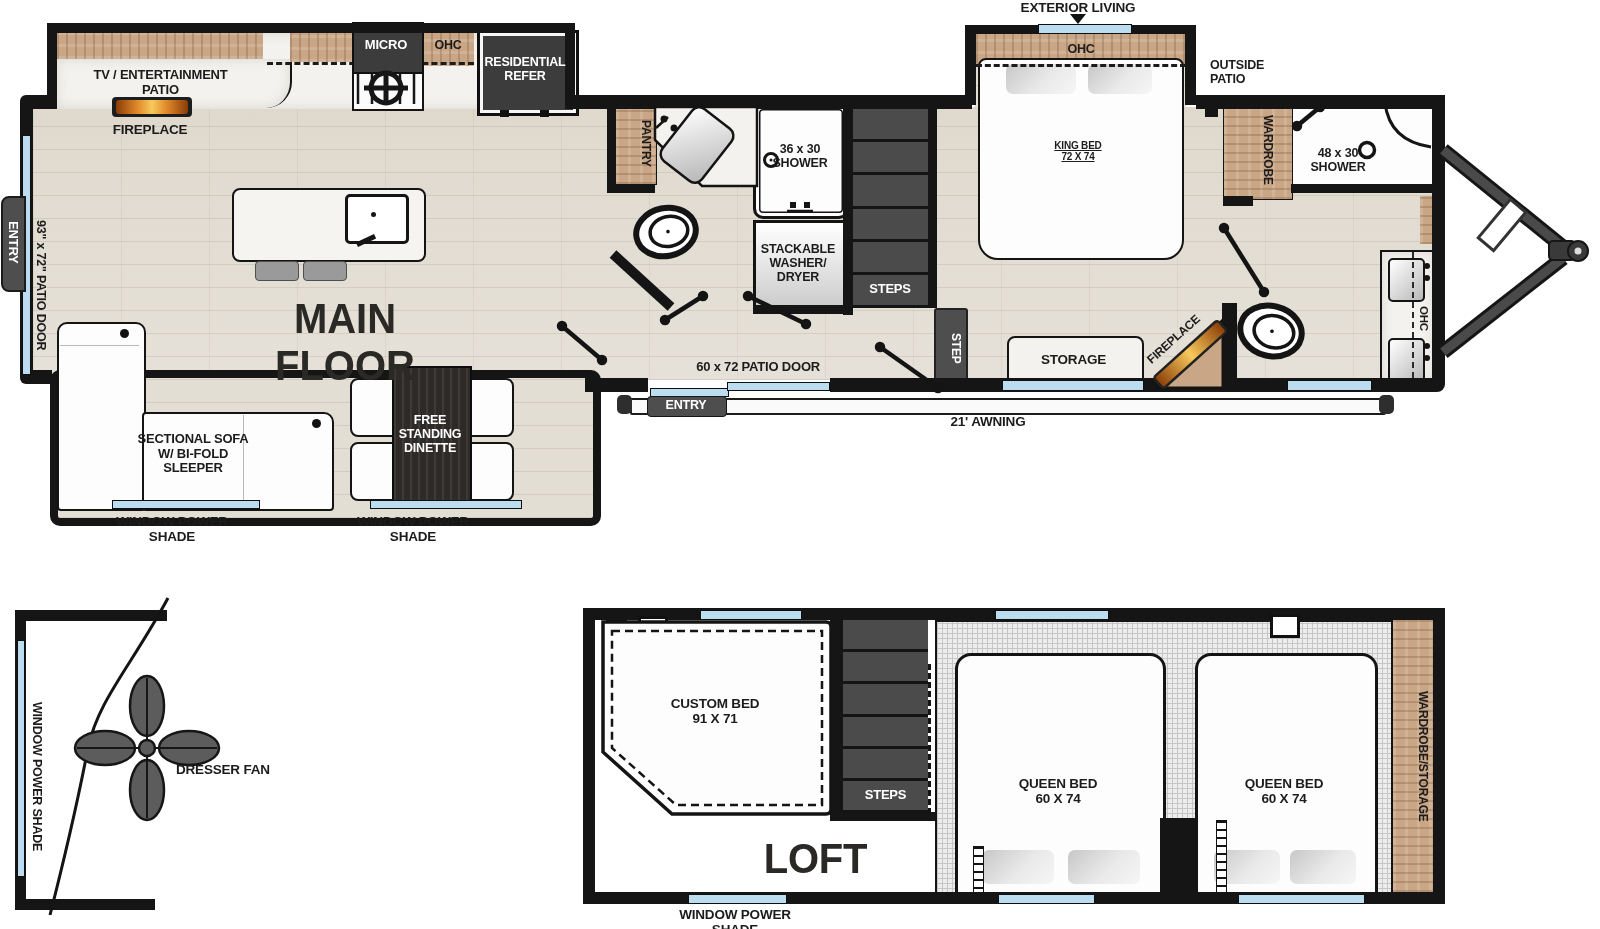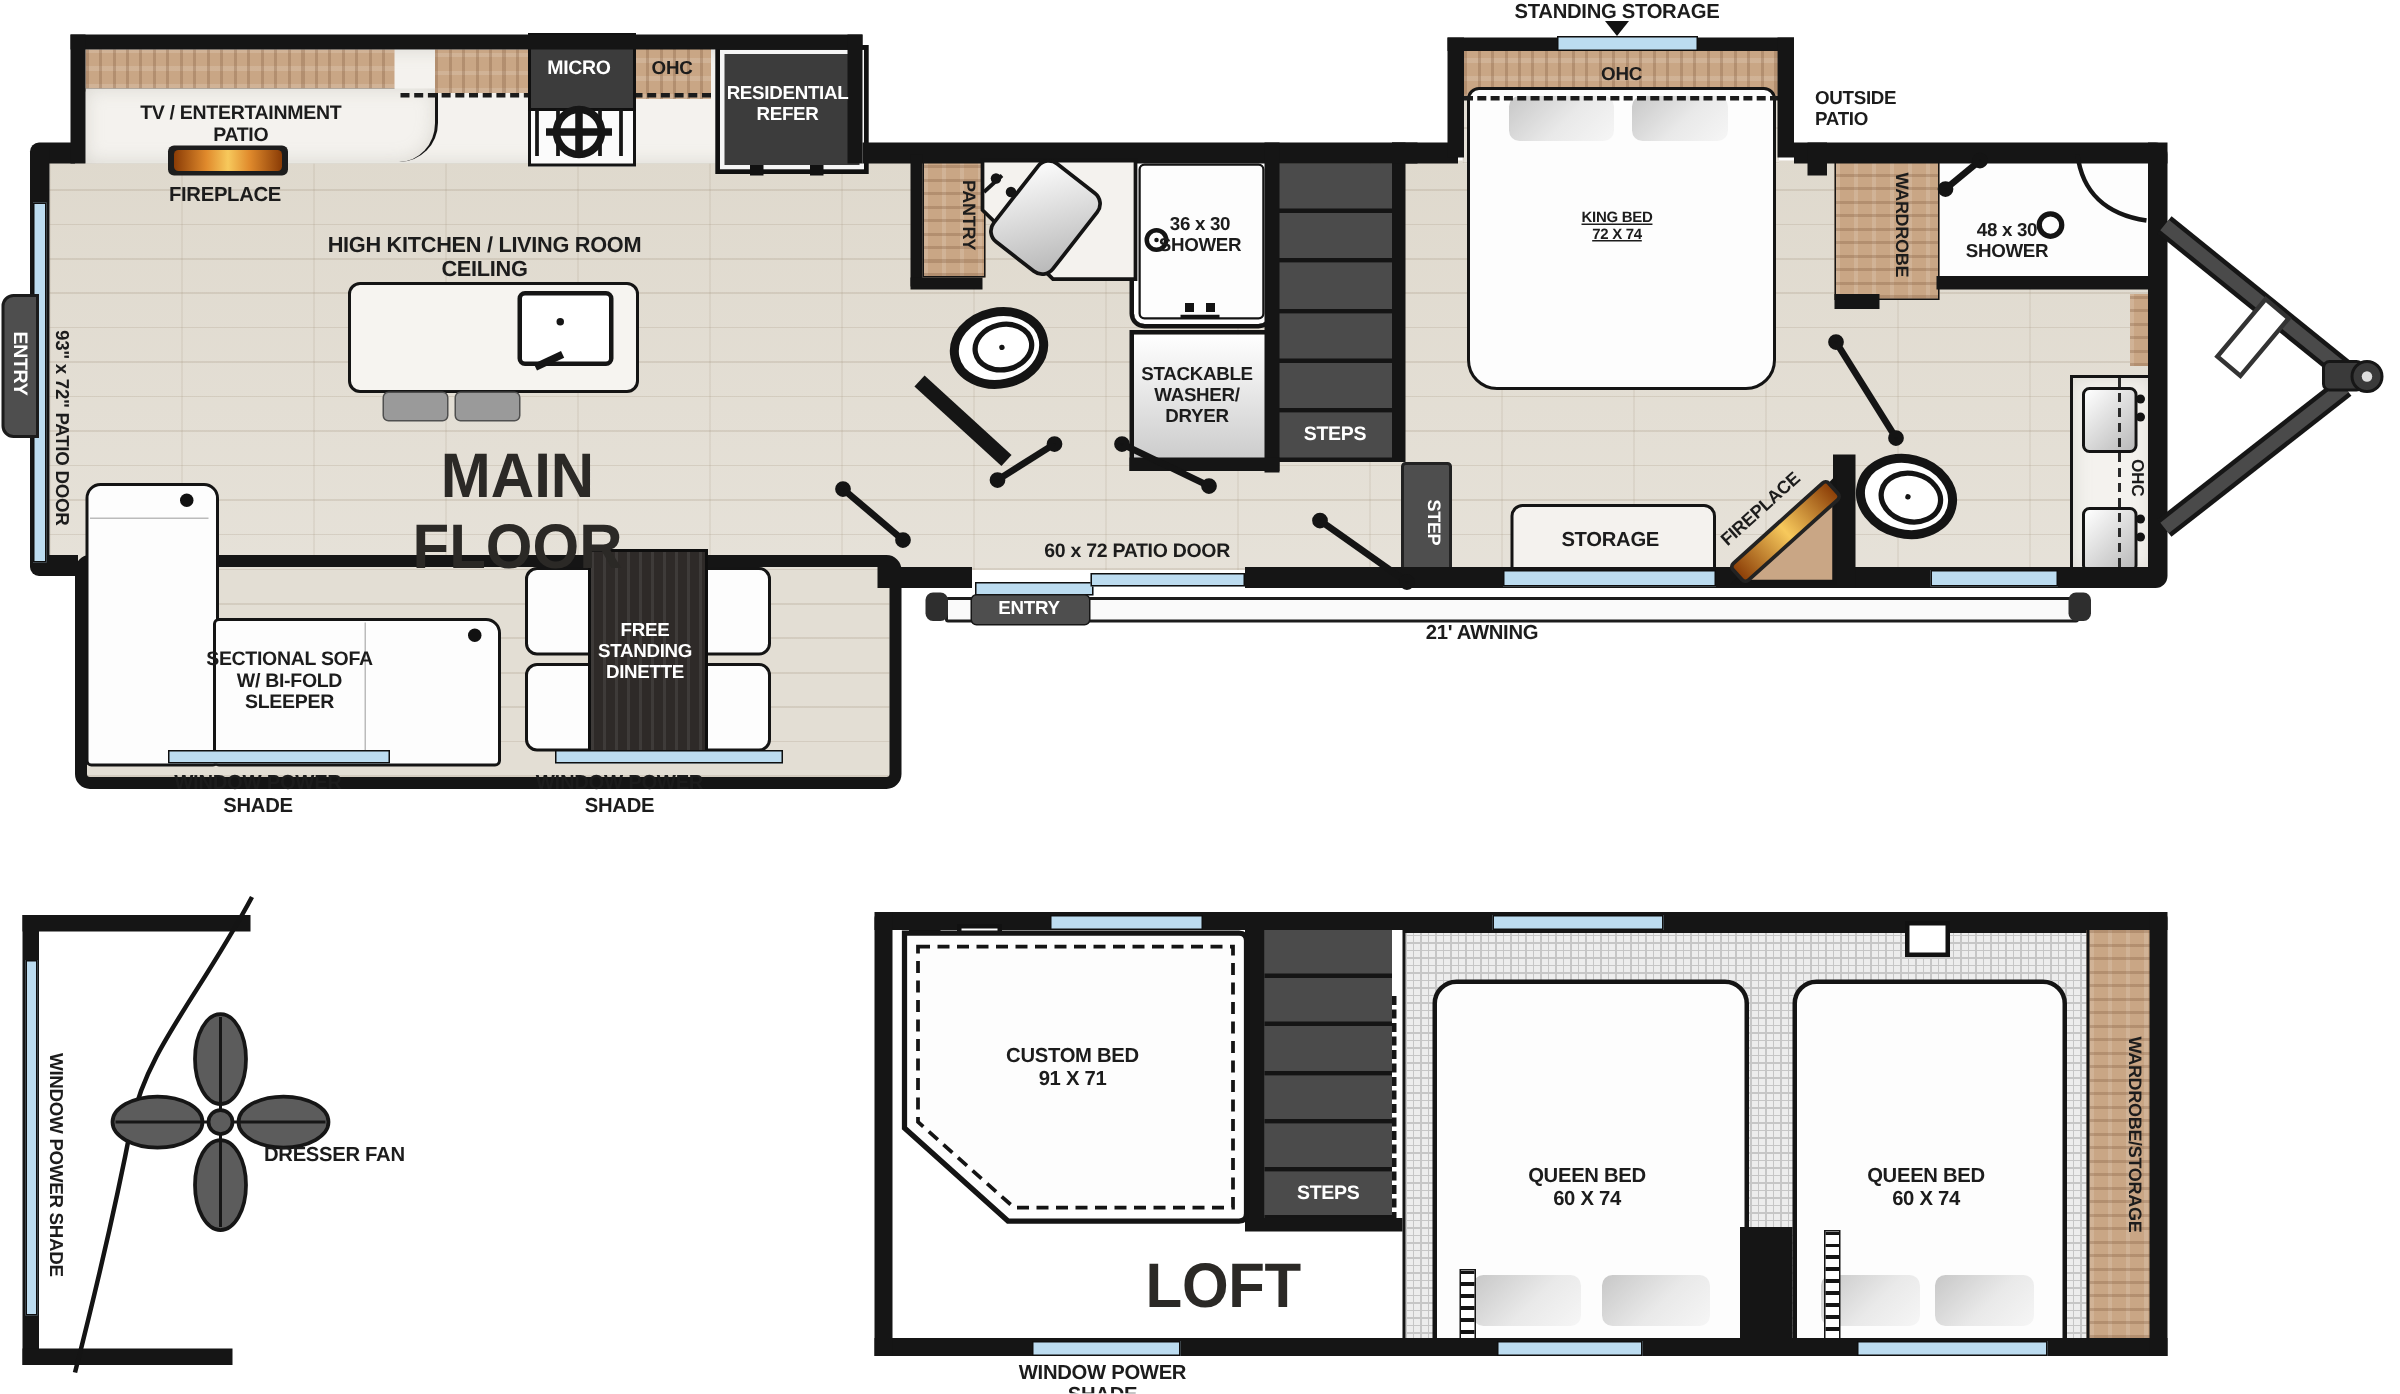--- a/index.html
+++ b/index.html
@@ -71,21 +71,20 @@
   <div class="abs" style="left:540px;top:110px;width:9px;height:7px;background:#111;z-index:26;"></div>
 
   <div class="abs" style="left:112px;top:97px;width:80px;height:20px;background:#1d1d1d;border-radius:4px;z-index:40;"></div>
   <div class="abs" style="left:116px;top:100px;width:72px;height:14px;z-index:41;background:linear-gradient(90deg,#8a3c06,#e08a2c 30%,#f7c95c 50%,#e08a2c 70%,#8a3c06);border-radius:3px;"></div>
   <div class="abs lbl" style="left:95px;top:122px;width:110px;font-size:13.5px;">FIREPLACE</div>
 
   <div class="abs" style="left:1px;top:196px;width:21px;height:92px;background:#4e4e4e;border:2px solid #1b1b1b;border-radius:8px 0 0 8px;z-index:40;"></div>
   <div class="abs lbl wlbl vtext" style="left:3px;top:200px;width:17px;height:84px;font-size:13px;">ENTRY</div>
   <div class="abs lbl vtext" style="left:31px;top:178px;width:17px;height:215px;font-size:12.5px;">93" x 72" PATIO DOOR</div>
 
-  <div class="abs lbl" style="left:192px;top:156px;width:262px;font-size:14.5px;">HIGH KITCHEN / LIVING ROOM CEILING</div>
   <div class="abs item" style="left:232px;top:188px;width:190px;height:70px;background:#f6f4f0;border-width:2px;"></div>
   <div class="abs" style="left:345px;top:194px;width:58px;height:44px;background:#fff;border:3.5px solid #151515;border-radius:5px;z-index:22;"></div>
   <div class="abs" style="left:371px;top:212px;width:5px;height:5px;background:#151515;border-radius:50%;z-index:23;"></div>
   <div class="abs" style="left:356px;top:238px;width:20px;height:5px;background:#151515;transform:rotate(-25deg);z-index:23;"></div>
   <div class="abs" style="left:255px;top:261px;width:42px;height:18px;background:#9a9a9a;border:1.5px solid #4f4f4f;border-radius:4px;z-index:21;"></div>
   <div class="abs" style="left:303px;top:261px;width:42px;height:18px;background:#9a9a9a;border:1.5px solid #4f4f4f;border-radius:4px;z-index:21;"></div>
   <div class="abs lbl" style="left:225px;top:297px;width:240px;font-size:40px;letter-spacing:0;color:#2b2926;transform:scaleY(1.05);">MAIN FLOOR</div>
 
   <div class="abs" style="left:50px;top:370px;width:535px;height:140px;border:8px solid #151515;border-radius:10px;background:#e3ded4;z-index:12;background-image:repeating-linear-gradient(0deg, rgba(150,133,110,.20) 0 1px, transparent 1px 23px);"></div>
   <div class="abs win" style="left:112px;top:500px;width:146px;height:7px;"></div>
@@ -156,21 +155,21 @@
   <div class="abs wall" style="left:1185px;top:25px;width:11px;height:80px;"></div>
   <div class="abs win" style="left:1038px;top:24px;width:92px;height:8px;"></div>
   <div class="abs wood-h" style="left:976px;top:34px;width:210px;height:32px;z-index:20;"></div>
   <div class="abs lbl" style="left:976px;top:42px;width:210px;font-size:12.5px;">OHC</div>
   <div class="abs dash-h" style="left:976px;top:64px;width:210px;height:0;z-index:24;"></div>
   <div class="abs item" style="left:978px;top:58px;width:202px;height:198px;border-radius:8px 8px 20px 20px;z-index:21;"></div>
   <div class="abs pillow" style="left:1006px;top:64px;width:70px;height:30px;"></div>
   <div class="abs pillow" style="left:1088px;top:64px;width:64px;height:30px;"></div>
   <div class="abs lbl" style="left:1008px;top:140px;width:140px;font-size:10px;text-decoration:underline;">KING BED
 72 X 74</div>
-  <div class="abs lbl" style="left:978px;top:0px;width:200px;font-size:13.5px;">STANDING STORAGE</div>
+  <div class="abs lbl" style="left:978px;top:0px;width:200px;font-size:13.5px;">EXTERIOR LIVING</div>
   <div class="abs" style="left:1070px;top:14px;width:0;height:0;border-left:8px solid transparent;border-right:8px solid transparent;border-top:10px solid #131313;z-index:60;"></div>
 
   <div class="abs item" style="left:1007px;top:336px;width:133px;height:50px;border-radius:8px;background:#f4f2ee;"></div>
   <div class="abs lbl" style="left:1007px;top:352px;width:133px;font-size:13.5px;">STORAGE</div>
   <div class="abs lbl" style="left:1126px;top:333px;width:96px;font-size:12px;transform:rotate(-42deg);z-index:61;">FIREPLACE</div>
   <div class="abs wall" style="left:1222px;top:303px;width:15px;height:89px;"></div>
 
   <div class="abs lbl" style="left:1210px;top:58px;width:100px;font-size:12.5px;text-align:left;">OUTSIDE
 PATIO</div>
   <div class="abs wood-v" style="left:1223px;top:102px;width:68px;height:96px;z-index:20;border:1.5px solid #141414;"></div>

